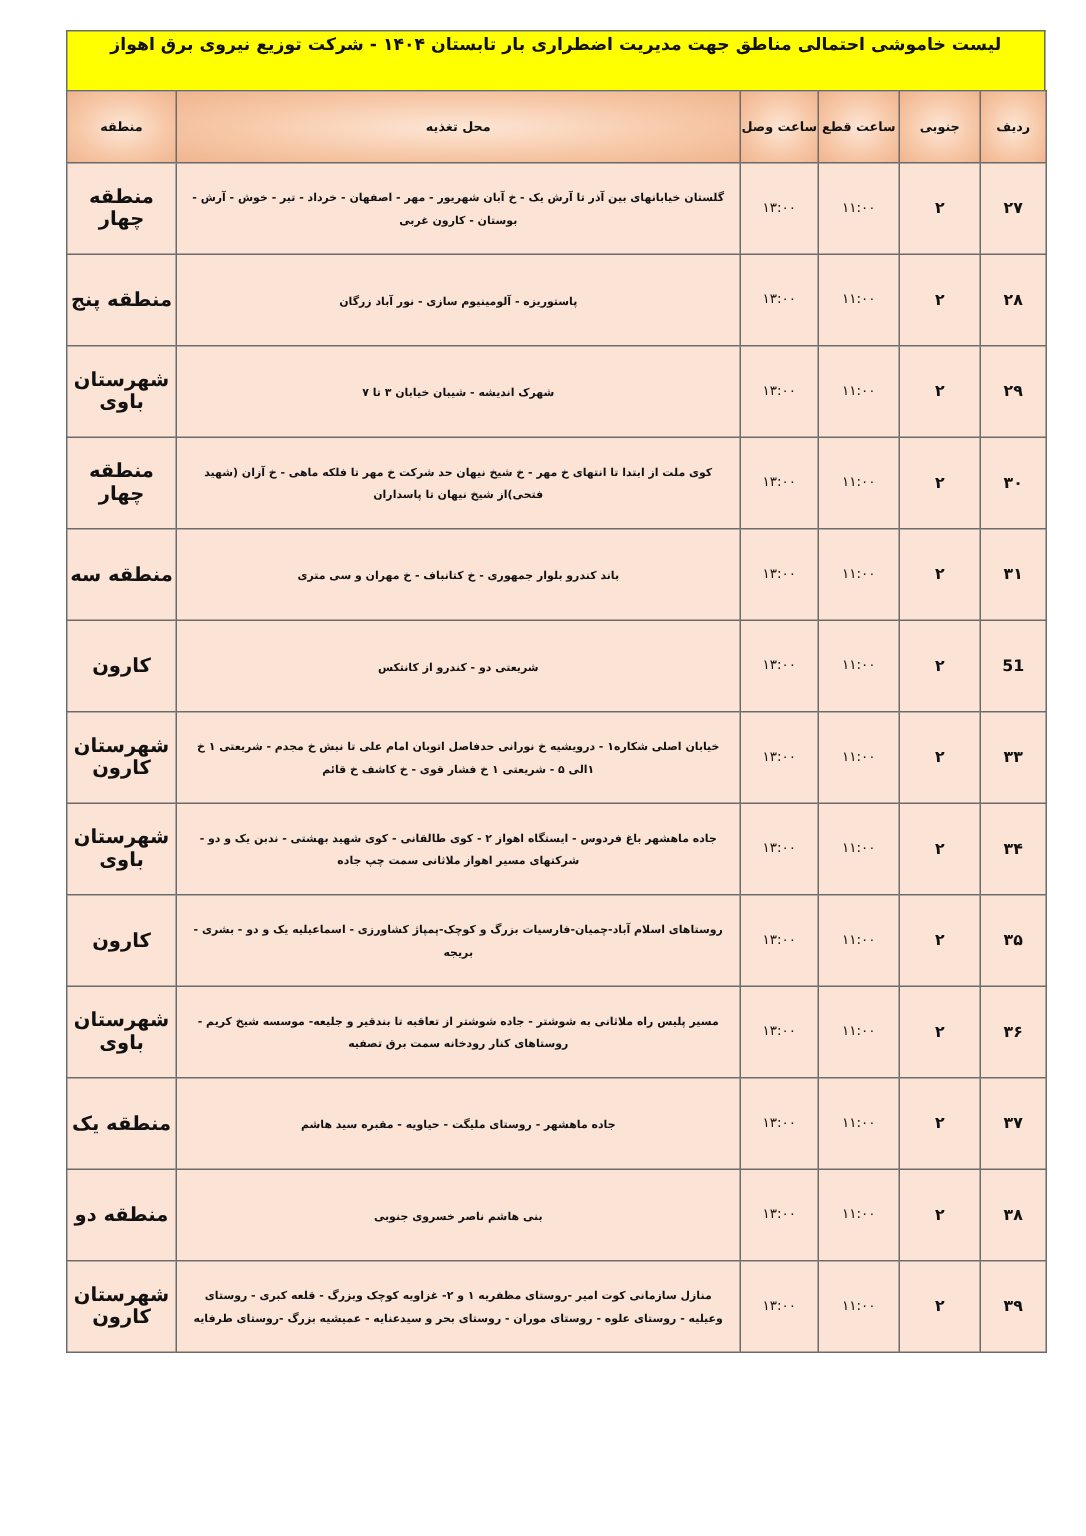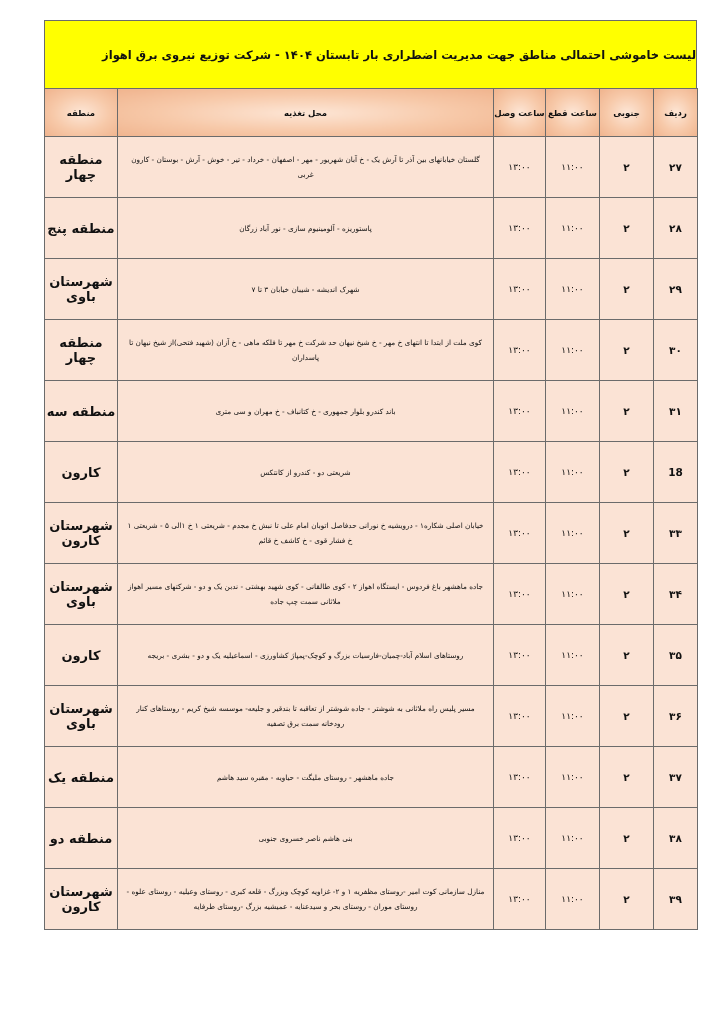--- a/index.html
+++ b/index.html
@@ -1,33 +1,33 @@
 <!DOCTYPE html>
 <html><head>
 <meta charset="utf-8">
 <style>
   html, body { margin: 0; padding: 0; background: #ffffff; }
   body { width: 724px; height: 1024px; position: relative; font-family: "DejaVu Sans", sans-serif; }
   .sheet { position: absolute; left: 44px; top: 20px; width: 653px; }
   .title-band {
-    height: 68px; background: #ffff00; border: 1px solid #6b6b6b; border-bottom: none;
-    box-sizing: border-box; direction: rtl; text-align: right;
-    display: flex; flex-direction: column; justify-content: center; gap: 4px;
+    height: 40px; background: #ffff00; border: 1px solid #6b6b6b; border-bottom: none;
+    box-sizing: border-box; direction: rtl; text-align: center;
+    display: flex; flex-direction: row; justify-content: center; gap: 4px;
   }
   .title-line { font-size: 11.5px; font-weight: bold; color: #111; line-height: 16px; }
   table { border-collapse: collapse; width: 653px; table-layout: fixed; direction: rtl; }
   th, td { border: 1px solid #6b6b6b; text-align: center; vertical-align: middle; color: #111; padding: 0; }
   th {
     height: 47px; font-size: 8.5px; font-weight: bold;
     background: radial-gradient(ellipse at center, #fde6d6 0%, #f7c9a9 55%, #f0b48e 100%);
   }
   td { height: 60px; background: #fbe3d5; font-size: 8px; }
   td.num { font-size: 10.5px; font-weight: bold; }
   td.time { font-size: 9px; }
-  td.loc { font-size: 7.3px; font-weight: normal; line-height: 15px; padding: 0 6px; }
+  td.loc { font-size: 7.3px; font-weight: bold; line-height: 15px; padding: 0 6px; }
   td.region { font-size: 13px; font-weight: bold; }
   col.c-row { width: 44px; } col.c-block { width: 54px; } col.c-cut { width: 54px; }
   col.c-conn { width: 52px; } col.c-loc { width: 376px; } col.c-region { width: 73px; }
 </style>
 </head>
 <body>
 
 <div class="sheet">
   <div class="title-band">
     <div class="title-line">لیست خاموشی احتمالی مناطق جهت مدیریت اضطراری بار تابستان ۱۴۰۴ - شرکت توزیع نیروی برق اهواز</div>
@@ -86,21 +86,21 @@
   </tr>
         <tr>
     <td class="num">۳۱</td>
     <td class="num">۲</td>
     <td class="time">۱۱:۰۰</td>
     <td class="time">۱۳:۰۰</td>
     <td class="loc">باند کندرو بلوار جمهوری - خ کتانباف - خ مهران و سی متری</td>
     <td class="region">منطقه سه</td>
   </tr>
         <tr>
-    <td class="num">18</td>
+    <td class="num">51</td>
     <td class="num">۲</td>
     <td class="time">۱۱:۰۰</td>
     <td class="time">۱۳:۰۰</td>
     <td class="loc">شریعتی دو - کندرو از کانتکس</td>
     <td class="region">کارون</td>
   </tr>
         <tr>
     <td class="num">۳۳</td>
     <td class="num">۲</td>
     <td class="time">۱۱:۰۰</td>

